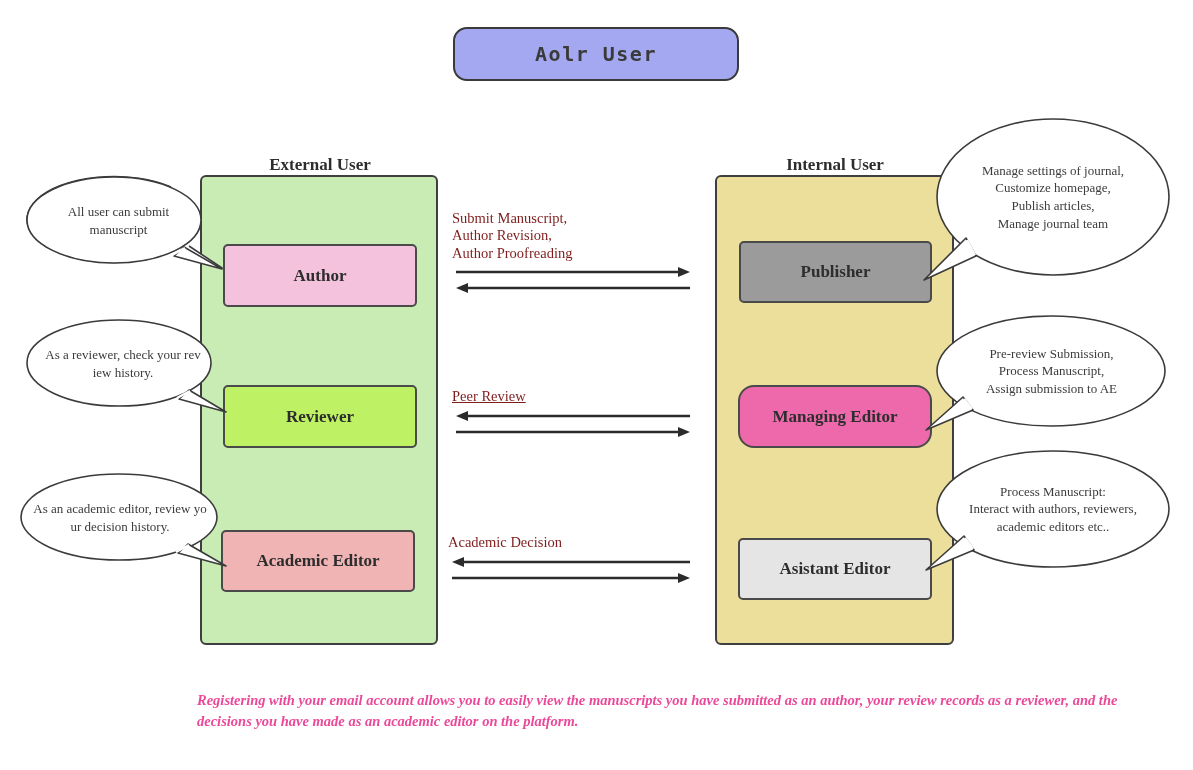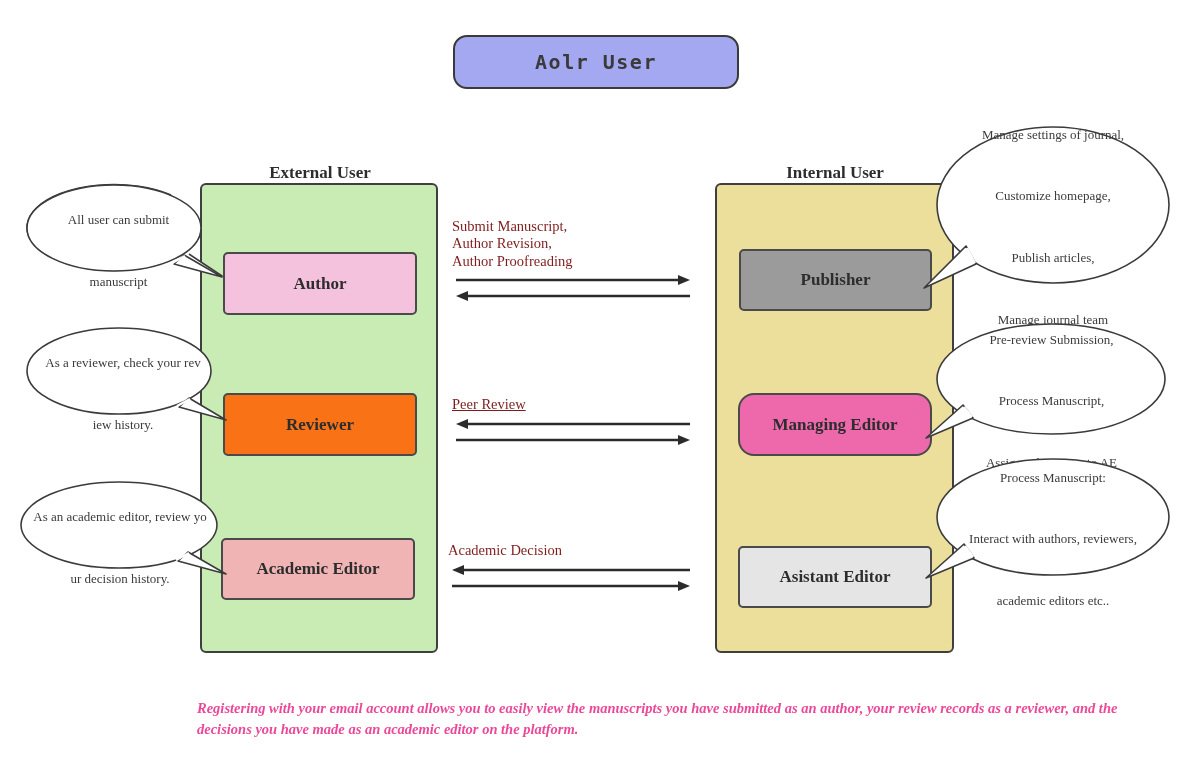--- a/index.html
+++ b/index.html
@@ -10,21 +10,21 @@
   body {
     width: 1193px;
     height: 770px;
     position: relative;
     overflow: hidden;
     font-family: "Liberation Serif", serif;
     color: #333333;
   }
   .canvas {
     position: absolute;
-    left: 0; top: 8px;
+    left: 0; top: 0;
     width: 1193px;
     height: 638px;
   }
   
   #title-pill {
     position: absolute;
     left: 453px;
     top: 27px;
     width: 286px;
     height: 54px;
@@ -81,21 +81,21 @@
     display: flex;
     align-items: center;
     justify-content: center;
     font-family: "Liberation Serif", serif;
     font-weight: bold;
     font-size: 17px;
     color: #2d2d2d;
     text-align: center;
   }
   #role-author        { left: 223px; top: 244px; width: 194px; height: 63px; background: #f4c2dd; }
-  #role-reviewer      { left: 223px; top: 385px; width: 194px; height: 63px; background: #f97316; }
+  #role-reviewer      { left: 223px; top: 385px; width: 194px; height: 63px; background: #bef264; }
   #role-academic-editor { left: 221px; top: 530px; width: 194px; height: 62px; background: #f0b4b4; }
   #role-publisher     { left: 739px; top: 241px; width: 193px; height: 62px; background: #9b9b9b; }
   #role-managing-editor { left: 738px; top: 385px; width: 194px; height: 63px; background: #ee69ac; border-radius: 16px; }
   #role-assistant-editor { left: 738px; top: 538px; width: 194px; height: 62px; background: #e5e5e5; }
 
   
   .bubble {
     position: absolute;
   }
   .bubble svg { position: absolute; left: 0; top: 0; overflow: visible; }
@@ -108,21 +108,21 @@
     flex-direction: column;
     align-items: center;
     justify-content: center;
     font-family: "Liberation Serif", serif;
     font-size: 13px;
     color: #3b3b3b;
     text-align: center;
     line-height: 1.35;
     box-sizing: border-box;
   }
-  .bubble-text span { display: block; margin-top: 44px; }
+  .bubble-text span { display: block; }
 
   #bubble-author   { left: 26px;  top: 174px; width: 185px; height: 94px; }
   #bubble-reviewer { left: 26px;  top: 317px; width: 194px; height: 94px; }
   #bubble-academic { left: 20px;  top: 471px; width: 200px; height: 94px; }
   #bubble-publisher { left: 936px; top: 118px; width: 234px; height: 158px; }
   #bubble-managing  { left: 936px; top: 315px; width: 231px; height: 112px; }
   #bubble-assistant { left: 936px; top: 450px; width: 234px; height: 118px; }
 
   
   .arrow-group { position: absolute; }

